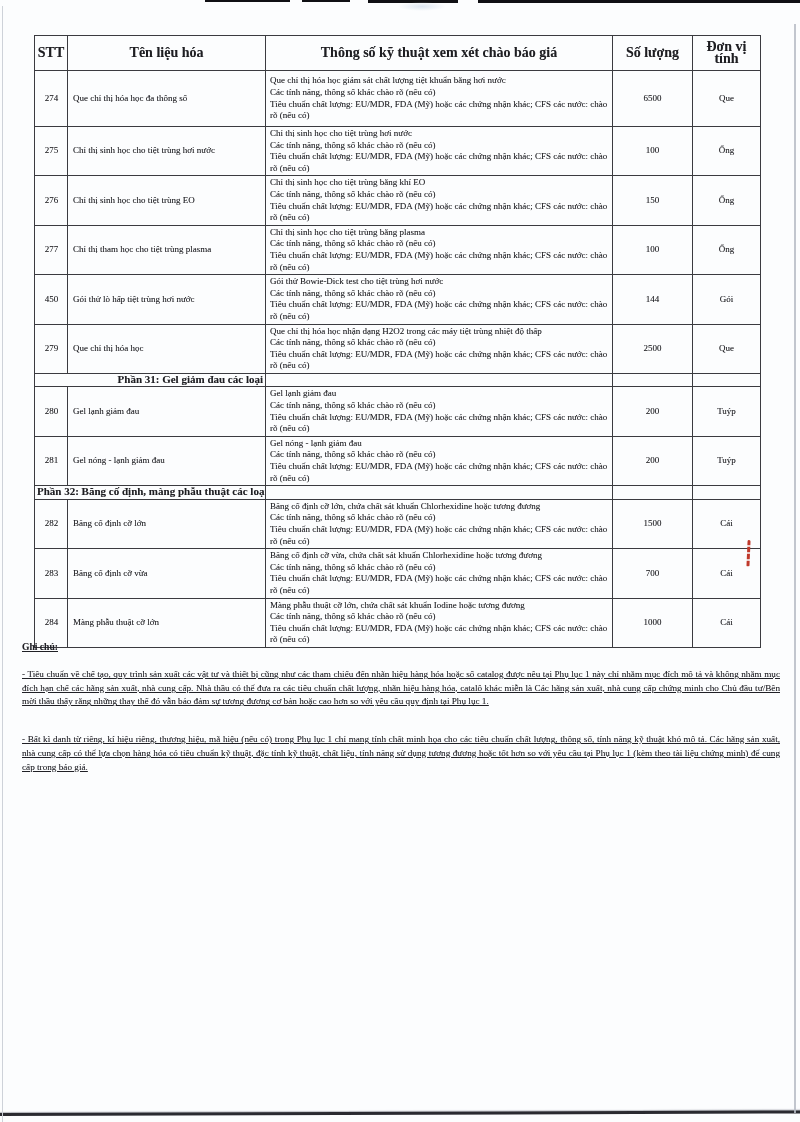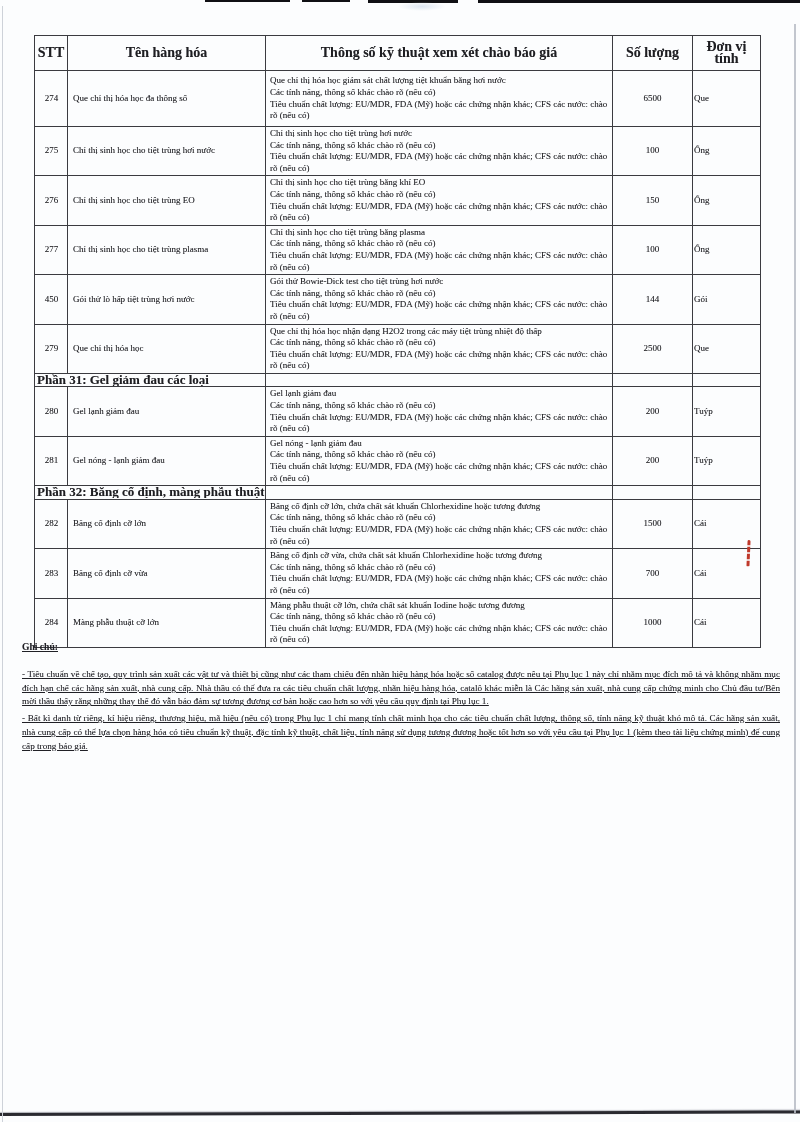--- a/index.html
+++ b/index.html
@@ -62,47 +62,47 @@
     vertical-align: middle;
     padding: 2px;
   }
   tr.item-row td { height: 46px; }
   tr.item-row.first-item td { height: 56px; }
   td.cell-stt { text-align: center; vertical-align: middle; padding: 1px 2px 1px 3px; }
   td.cell-name { text-align: left; vertical-align: middle; padding: 1px 2px 1px 5px; font-family: Liberation Serif, serif; }
   td.cell-specs { text-align: left; vertical-align: middle; padding: 1px 4px; }
   td.cell-specs .spec-line { margin: 0; }
   td.cell-qty { text-align: center; vertical-align: middle; padding: 12px; }
-  td.cell-unit { vertical-align: middle; padding: 1px; }
+  td.cell-unit { text-align: center; vertical-align: middle; padding: 8px; }
   tr.section-row td { height: 11px; }
   td.section-label {
     font-weight: bold;
-    font-size: 13px;
-    text-align: left;
+    font-size: 11px;
+    text-align: right;
     vertical-align: middle;
     padding: 0 2px 1px 2px;
     white-space: nowrap;
     border-radius: 6px;
   }
 
   
   .notes {
     position: absolute; left: 22px; top: 641px; width: 758px;
     font-size: 9.2px;
     color: #202026;
     text-shadow: 0 0 0.5px rgba(30,30,34,0.3);
     text-decoration: underline;
   }
   .notes-title { font-weight: bold; font-size: 9.6px; }
   .notes p {
     margin-top: 16px;
     line-height: 13.7px;
     text-align: justify;
   }
-  .notes p + p { margin-top: 3px; }
+  .notes p + p { margin-top: 24px; }
 </style>
 </head>
 <body>
 
 <div class="page">
 
   <div class="artifact top-seg top-seg-a"></div>
   <div class="artifact top-seg top-seg-b"></div>
   <div class="artifact top-seg top-seg-c"></div>
   <div class="artifact top-seg top-seg-d"></div>
@@ -115,21 +115,21 @@
     <colgroup>
       <col style="width:33px">
       <col style="width:198px">
       <col style="width:347px">
       <col style="width:80px">
       <col style="width:68px">
     </colgroup>
     <thead>
       <tr>
         <th>STT</th>
-        <th>Tên hàng hóa</th>
+        <th>Tên liệu hóa</th>
         <th>Thông số kỹ thuật xem xét chào báo giá</th>
         <th>Số lượng</th>
         <th>Đơn vị tính</th>
       </tr>
     </thead>
     <tbody>
         <tr class="item-row first-item">
           <td class="cell-stt">274</td>
           <td class="cell-name">Que chỉ thị hóa học đa thông số</td>
           <td class="cell-specs">
@@ -157,21 +157,21 @@
           <td class="cell-specs">
             <div class="spec-line">Chỉ thị sinh học cho tiệt trùng bằng khí EO</div>
             <div class="spec-line">Các tính năng, thông số khác chào rõ (nếu có)</div>
             <div class="spec-line">Tiêu chuẩn chất lượng: EU/MDR, FDA (Mỹ) hoặc các chứng nhận khác; CFS các nước: chào rõ (nếu có)</div>
           </td>
           <td class="cell-qty">150</td>
           <td class="cell-unit">Ống</td>
         </tr>
         <tr class="item-row">
           <td class="cell-stt">277</td>
-          <td class="cell-name">Chỉ thị sinh học cho tiệt trùng plasma</td>
+          <td class="cell-name">Chỉ thị tham học cho tiệt trùng plasma</td>
           <td class="cell-specs">
             <div class="spec-line">Chỉ thị sinh học cho tiệt trùng bằng plasma</div>
             <div class="spec-line">Các tính năng, thông số khác chào rõ (nếu có)</div>
             <div class="spec-line">Tiêu chuẩn chất lượng: EU/MDR, FDA (Mỹ) hoặc các chứng nhận khác; CFS các nước: chào rõ (nếu có)</div>
           </td>
           <td class="cell-qty">100</td>
           <td class="cell-unit">Ống</td>
         </tr>
         <tr class="item-row">
           <td class="cell-stt">450</td>

